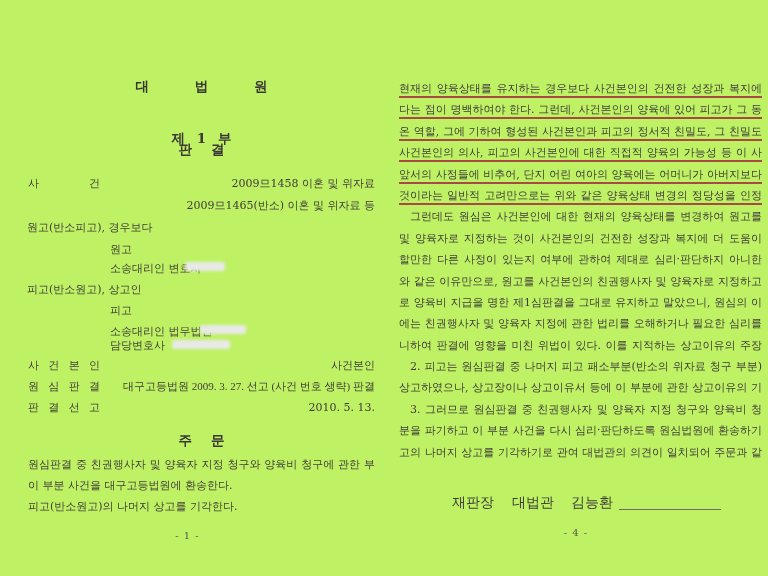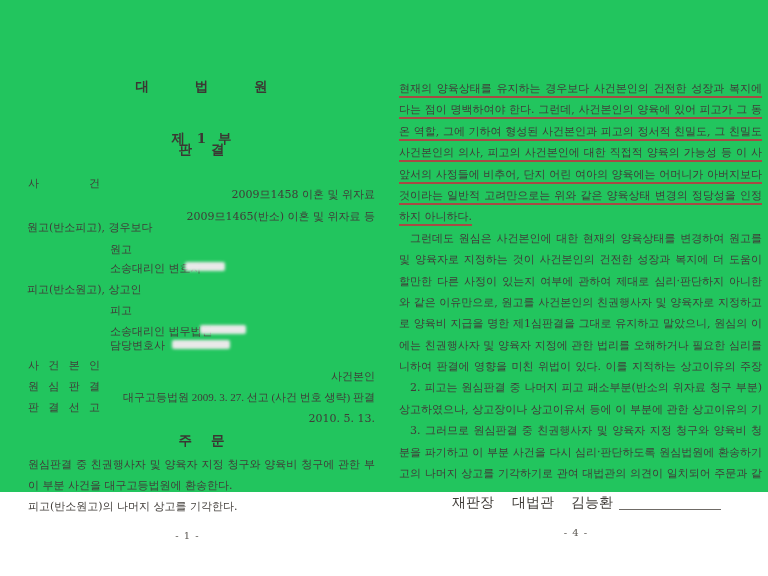--- a/index.html
+++ b/index.html
@@ -2,35 +2,35 @@
 <html><head>
 <meta charset="utf-8">
 <style>
   html,body{margin:0;padding:0;}
   body{
     width:768px;height:576px;overflow:hidden;position:relative;
     background:#ffffff;
     font-family:"DejaVu Serif","Liberation Serif",serif;
     color:#403c38;
   }
-  .page{position:absolute;top:0;height:492px;background:#22c55e;}
+  .page{position:absolute;top:0;height:576px;background:#bef264;}
   #page-left{left:0;width:384px;}
   #page-right{left:384px;width:384px;}
 
   
   .lrow{position:absolute;left:28px;right:9px;font-size:11px;line-height:13px;white-space:pre;overflow:hidden;}
   .center-row{display:flex;justify-content:center;}
   .spread{font-size:13.5px;font-weight:bold;letter-spacing:0;text-align:justify;text-align-last:justify;white-space:pre;color:#3b3733;}
   .w-court{width:132px;}
   .w-panel{width:60px;}
   .w-title{width:46px;}
   .w-order{width:46px;}
   .fieldrow{display:flex;justify-content:space-between;}
   .flabel{width:72px;flex:0 0 72px;text-align:justify;text-align-last:justify;white-space:pre;}
-  .fvalue{margin-left:8px;white-space:pre;overflow:hidden;margin-top:11px;}
+  .fvalue{margin-left:8px;white-space:pre;overflow:hidden;}
   .indent-val{padding-left:82px;}
   .pagenum{position:absolute;font-size:10px;letter-spacing:1px;color:#5a5650;text-align:center;left:0;right:0;}
   #page-left .pagenum{top:530px;left:28px;right:37px;}
   #page-right .pagenum{top:527px;left:15px;right:15px;}
 
   
   #order-lines{position:absolute;top:456px;left:28px;right:9px;}
   #order-lines .tline{height:21px;line-height:18px;}
 
   
@@ -120,21 +120,20 @@
 
 <div class="page" id="page-right">
 
   <div id="judgment-text">
       <div class="tline u">현재의 양육상태를 유지하는 경우보다 사건본인의 건전한 성장과 복지에 더 도움이 된</div>
       <div class="tline u">다는 점이 명백하여야 한다. 그런데, 사건본인의 양육에 있어 피고가 그 동안 수행해</div>
       <div class="tline u">온 역할, 그에 기하여 형성된 사건본인과 피고의 정서적 친밀도, 그 친밀도가 반영된</div>
       <div class="tline u">사건본인의 의사, 피고의 사건본인에 대한 직접적 양육의 가능성 등 이 사건에 고유한</div>
       <div class="tline u">앞서의 사정들에 비추어, 단지 어린 여아의 양육에는 어머니가 아버지보다 더 적합할</div>
       <div class="tline u">것이라는 일반적 고려만으로는 위와 같은 양육상태 변경의 정당성을 인정하기에 충분</div>
-      <div class="tline u short">하지 아니하다.</div>
       <div class="tline ind">그런데도 원심은 사건본인에 대한 현재의 양육상태를 변경하여 원고를 친권행사자</div>
       <div class="tline">및 양육자로 지정하는 것이 사건본인의 건전한 성장과 복지에 더 도움이 된다고 인정</div>
       <div class="tline">할만한 다른 사정이 있는지 여부에 관하여 제대로 심리·판단하지 아니한 채, 그 판시</div>
       <div class="tline">와 같은 이유만으로, 원고를 사건본인의 친권행사자 및 양육자로 지정하고 이를 전제</div>
       <div class="tline">로 양육비 지급을 명한 제1심판결을 그대로 유지하고 말았으니, 원심의 이 부분 판단</div>
       <div class="tline">에는 친권행사자 및 양육자 지정에 관한 법리를 오해하거나 필요한 심리를 다하지 아</div>
       <div class="tline">니하여 판결에 영향을 미친 위법이 있다. 이를 지적하는 상고이유의 주장은 이유 있다.</div>
       <div class="tline ind">2. 피고는 원심판결 중 나머지 피고 패소부분(반소의 위자료 청구 부분)에 대하여도</div>
       <div class="tline">상고하였으나, 상고장이나 상고이유서 등에 이 부분에 관한 상고이유의 기재가 없다.</div>
       <div class="tline ind">3. 그러므로 원심판결 중 친권행사자 및 양육자 지정 청구와 양육비 청구에 관한 부</div>

